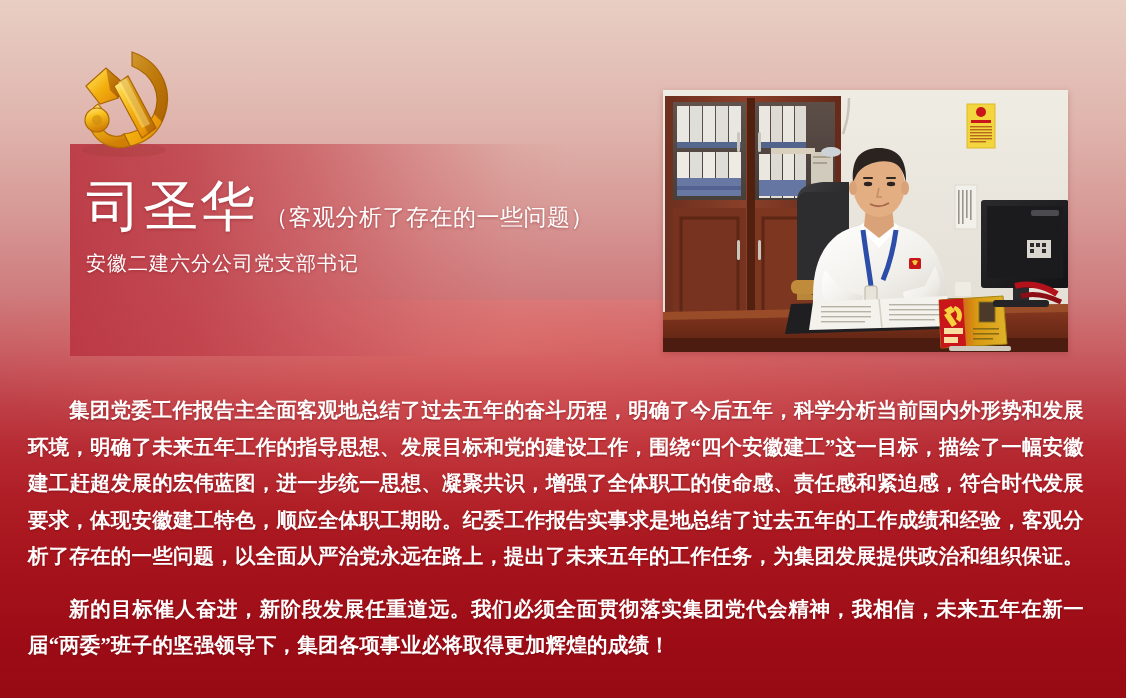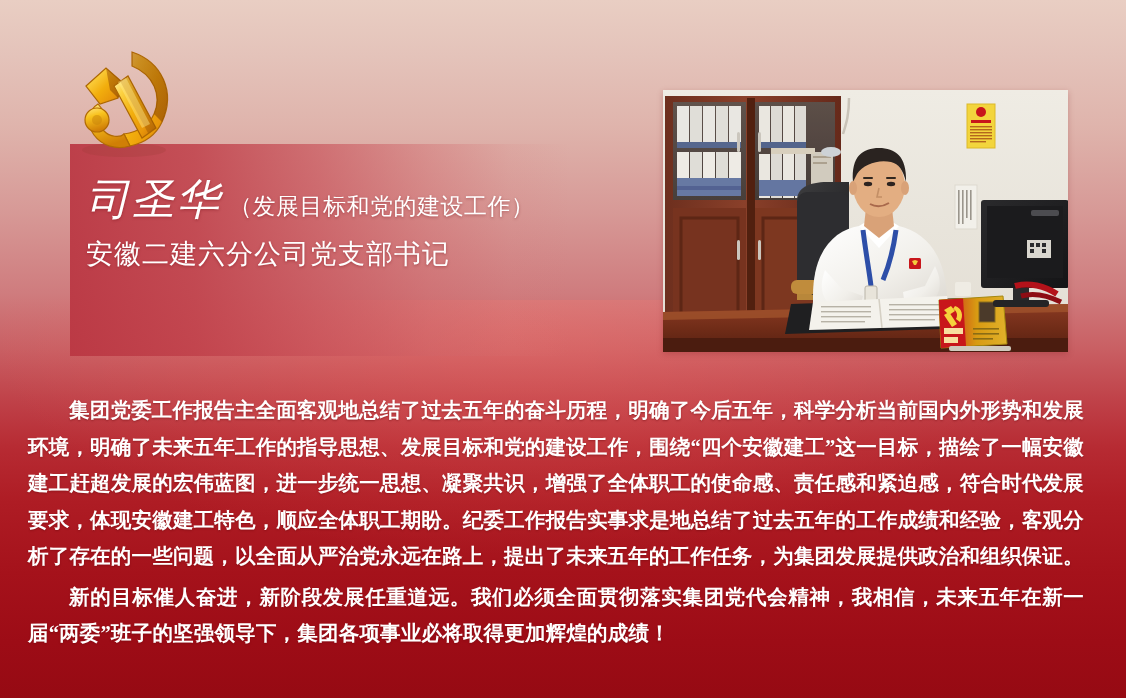--- a/index.html
+++ b/index.html
@@ -46,30 +46,30 @@
   .title-wrap{
     position:absolute;left:86px;top:175px;width:700px;
     color:#fff;white-space:nowrap;
   }
   .name-line{
     display:flex;align-items:baseline;
     text-shadow:0 1px 3px rgba(110,10,18,.40);
   }
   .name{
     font-family:"DejaVu Sans","Liberation Sans",sans-serif;
-    font-size:43px;line-height:1.15;letter-spacing:2px;font-weight:400;font-style:italic;
+    font-size:55px;line-height:1.15;letter-spacing:2px;font-weight:400;
   }
   .name-suffix{
     font-family:"DejaVu Sans","Liberation Sans",sans-serif;
     font-size:23px;margin-left:8px;letter-spacing:.5px;
   }
   .role{
     margin-top:12px;
     font-family:"DejaVu Sans","Liberation Sans",sans-serif;
-    font-size:27px;letter-spacing:1px;
+    font-size:20px;letter-spacing:1px;
     text-shadow:0 1px 3px rgba(110,10,18,.40);
   }
 
   
   .emblem{
     position:absolute;left:62px;top:42px;width:122px;height:118px;
   }
   .emblem svg{display:block;width:122px;height:118px;}
 
   
@@ -87,21 +87,21 @@
     font-family:"Liberation Serif","DejaVu Serif",serif;
     font-weight:700;
     font-size:20.5px;
     line-height:36.5px;
     text-align:justify;
     text-align-last:left;
     text-shadow:0 1px 2px rgba(105,8,14,.45);
     letter-spacing:.2px;
   }
   .body-copy p{margin:0 0 2px 0;text-indent:2em;}
-  .body-copy p.p2{margin-top:4px;}
+  .body-copy p.p2{margin-top:16px;}
 </style>
 </head>
 <body>
 
 <div id="poster">
 
   <div class="title-panel"></div>
 
   <div class="emblem">
     <svg viewBox="0 0 122 118" xmlns="http://www.w3.org/2000/svg">
@@ -143,21 +143,21 @@
       <path d="M52 44 L66 34 L94 86 L80 96 Z" fill="url(#gold1)" stroke="#ad6703" stroke-width="1.2"></path>
       <path d="M66 34 L94 86 L86 91 L58 39 Z" fill="url(#darkside)" opacity=".35"></path>
 
       <path d="M56 40 L64 36 L88 82 L80 86 Z" fill="#ffe98c" opacity=".45"></path>
     </svg>
   </div>
 
   <div class="title-wrap">
     <div class="name-line">
       <span class="name">司圣华</span>
-      <span class="name-suffix">（发展目标和党的建设工作）</span>
+      <span class="name-suffix">（客观分析了存在的一些问题）</span>
     </div>
     <div class="role">安徽二建六分公司党支部书记</div>
   </div>
 
   <div class="photo">
     <svg viewBox="0 0 405 262" width="405" height="262" xmlns="http://www.w3.org/2000/svg">
       <defs>
         <linearGradient id="wall" x1="0" y1="0" x2="0" y2="1">
           <stop offset="0%" stop-color="#efece4"></stop>
           <stop offset="100%" stop-color="#e2ddd3"></stop>

